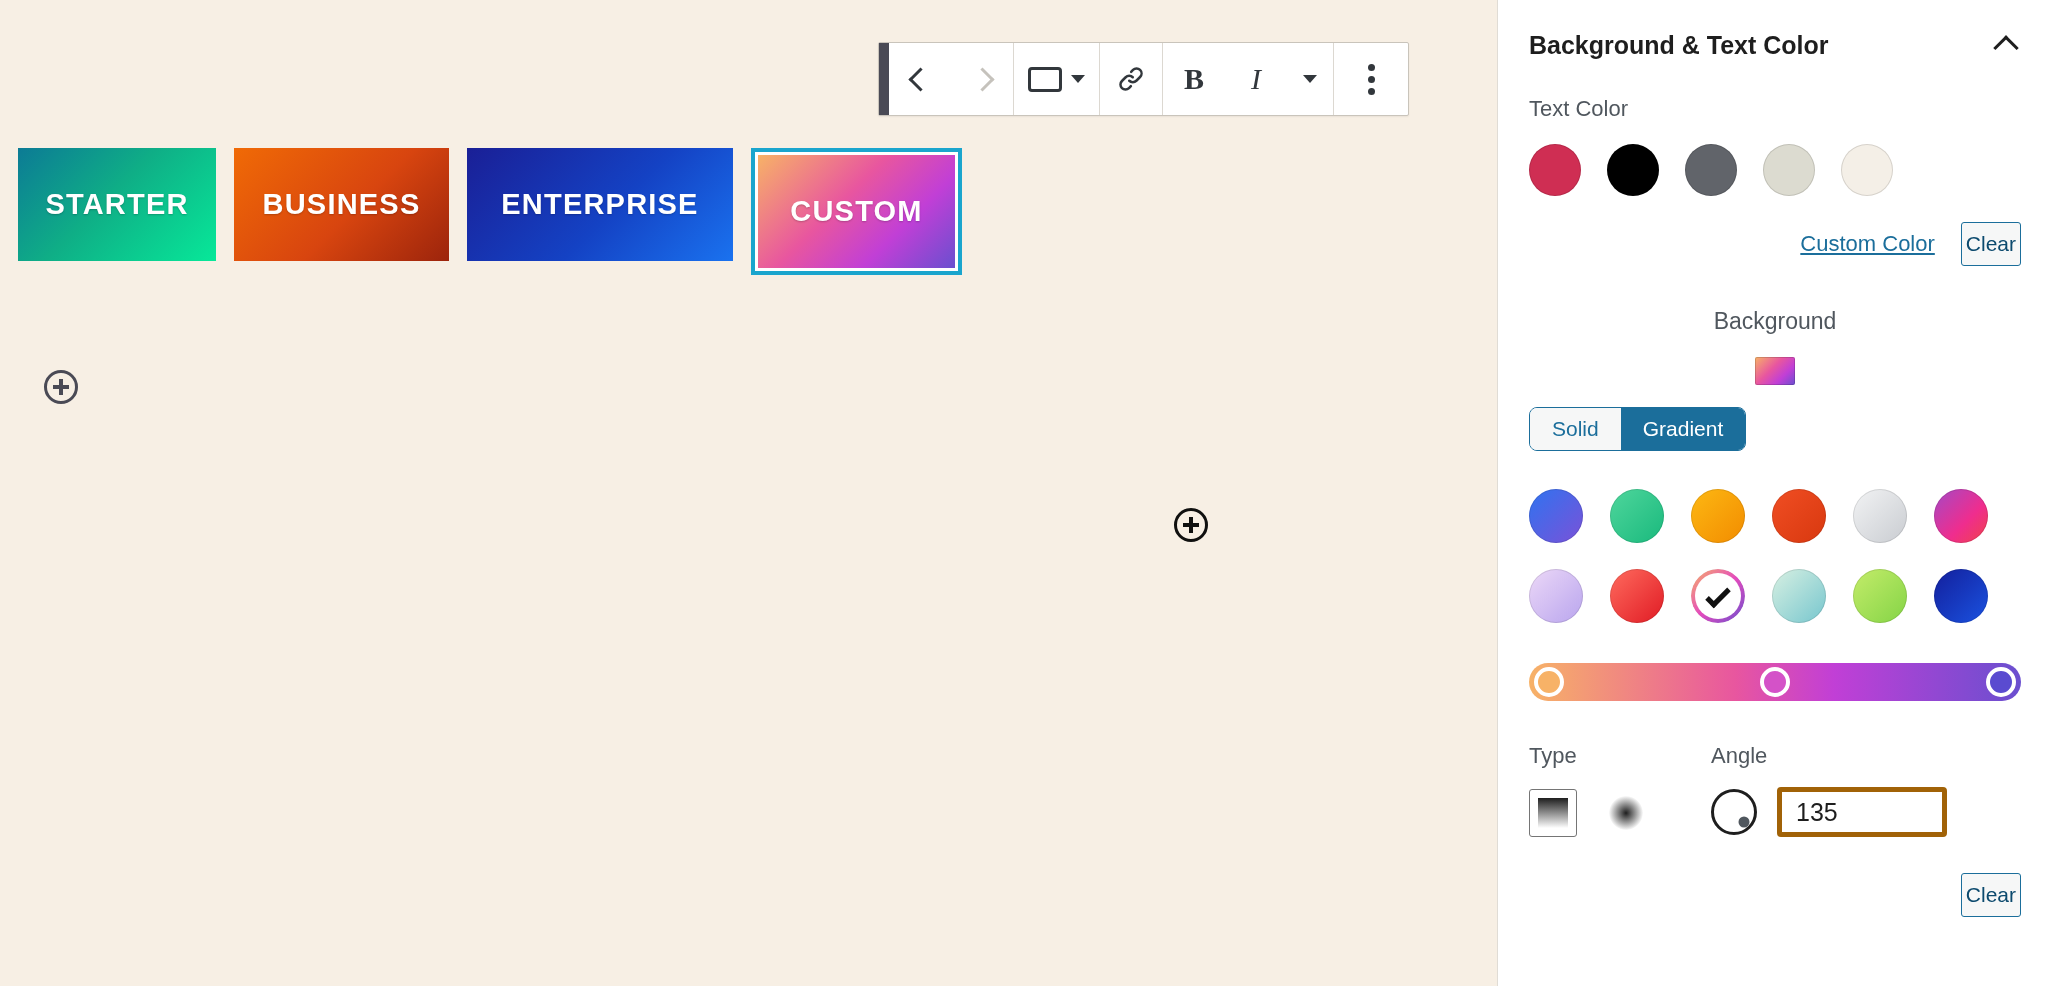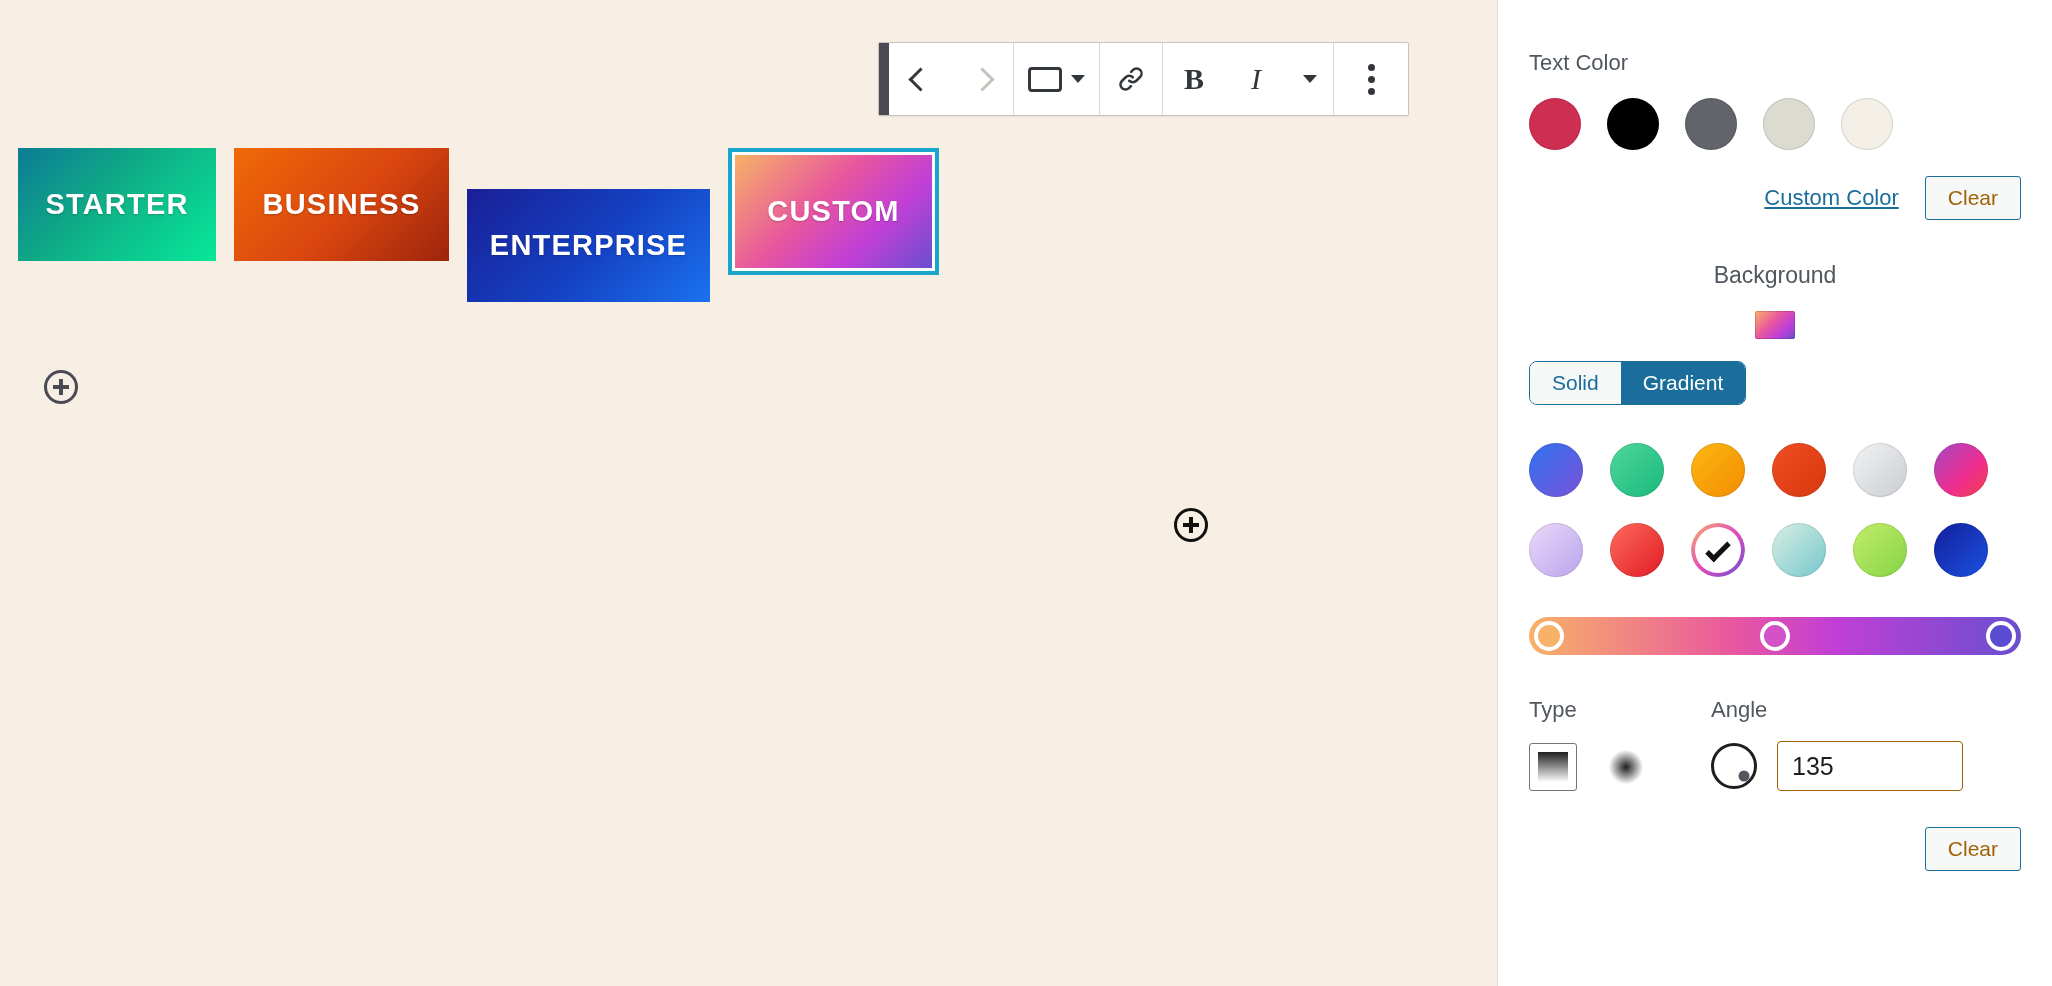--- a/index.html
+++ b/index.html
@@ -224,25 +224,25 @@
     margin-top: 26px;
   }
   .text-link {
     font-size: 22px;
     color: #1b6e9b;
     text-decoration: underline;
     cursor: pointer;
   }
   .btn-clear {
     font-size: 21px;
-    color: #a16207;
+    color: #0c4a6e;
     background: #f6f7f7;
     border: 1px solid #1b6e9b;
     border-radius: 3px;
-    padding: 9px 22px;
+    padding: 9px 4px;
     cursor: pointer;
     font-family: "Liberation Sans", sans-serif;
   }
 
   .bg-row {
     display: flex;
     align-items: center;
     gap: 22px;
     margin-top: 42px;
     flex-direction: column;
@@ -384,23 +384,23 @@
     background: #ffffff;
   }
   .angle-dial .knob {
     position: absolute;
     width: 11px; height: 11px;
     border-radius: 50%;
     background: #50575e;
     left: 50%; top: 50%;
   }
   .angle-input {
-    width: 186px;
+    width: 170px;
     height: 50px;
-    border: 1px solid #a16207;
+    border: 5px solid #a16207;
     border-radius: 4px;
     font-size: 25px;
     color: #1e1e1e;
     padding: 18px 14px;
     font-family: "Liberation Sans", sans-serif;
     background: #ffffff;
   }
 
   .bottom-clear-row {
     display: flex;
@@ -467,39 +467,43 @@
     </div>
 
     <div id="buttons-row">
         <div class="pb-wrap">
           <button class="price-btn" style="background: linear-gradient(135deg, rgb(12, 123, 149) 0%, rgb(15, 174, 134) 45%, rgb(7, 232, 153) 100%); width: 198px;">STARTER</button>
         </div>
         <div class="pb-wrap">
           <button class="price-btn" style="background: linear-gradient(135deg, rgb(240, 106, 6) 0%, rgb(216, 69, 15) 55%, rgb(156, 36, 12) 100%); width: 215px;">BUSINESS</button>
         </div>
         <div class="pb-wrap">
-          <button class="price-btn" style="background: linear-gradient(135deg, rgb(26, 31, 150) 0%, rgb(20, 66, 196) 55%, rgb(26, 114, 239) 100%); width: 243px; margin-top: 41px;">ENTERPRISE</button>
+          <button class="price-btn" style="background: linear-gradient(135deg, rgb(26, 31, 150) 0%, rgb(20, 66, 196) 55%, rgb(26, 114, 239) 100%); width: 266px;">ENTERPRISE</button>
         </div>
         <div class="pb-wrap selected" style="border-color: rgb(26, 165, 205);">
           <button class="price-btn" style="background: linear-gradient(135deg, rgb(247, 178, 103) 0%, rgb(232, 86, 159) 42%, rgb(193, 63, 214) 70%, rgb(106, 79, 207) 100%); width: 197px;">CUSTOM</button>
         </div>
       </div>
 
     <button id="inserter-left" class="inserter">
       <span class="h"></span>
         <span class="v"></span>
     </button>
     <button id="inserter-mid" class="inserter">
       <span class="h"></span>
         <span class="v"></span>
     </button>
   </div>
 
   <div id="sidebar">
 
+    <div class="panel-header">
+      <span class="panel-title">Background &amp; Text Color</span>
+      <span class="collapse-chev"></span>
+    </div>
 
     
     <div class="field-label">Text Color</div>
     <div class="swatch-row" id="text-swatches">
         <div class="swatch" style="background: rgb(207, 46, 83);"></div>
         <div class="swatch" style="background: rgb(0, 0, 0);"></div>
         <div class="swatch" style="background: rgb(97, 100, 106);"></div>
         <div class="swatch" style="background: rgb(220, 219, 208);"></div>
         <div class="swatch" style="background: rgb(244, 239, 231);"></div>
       </div>

